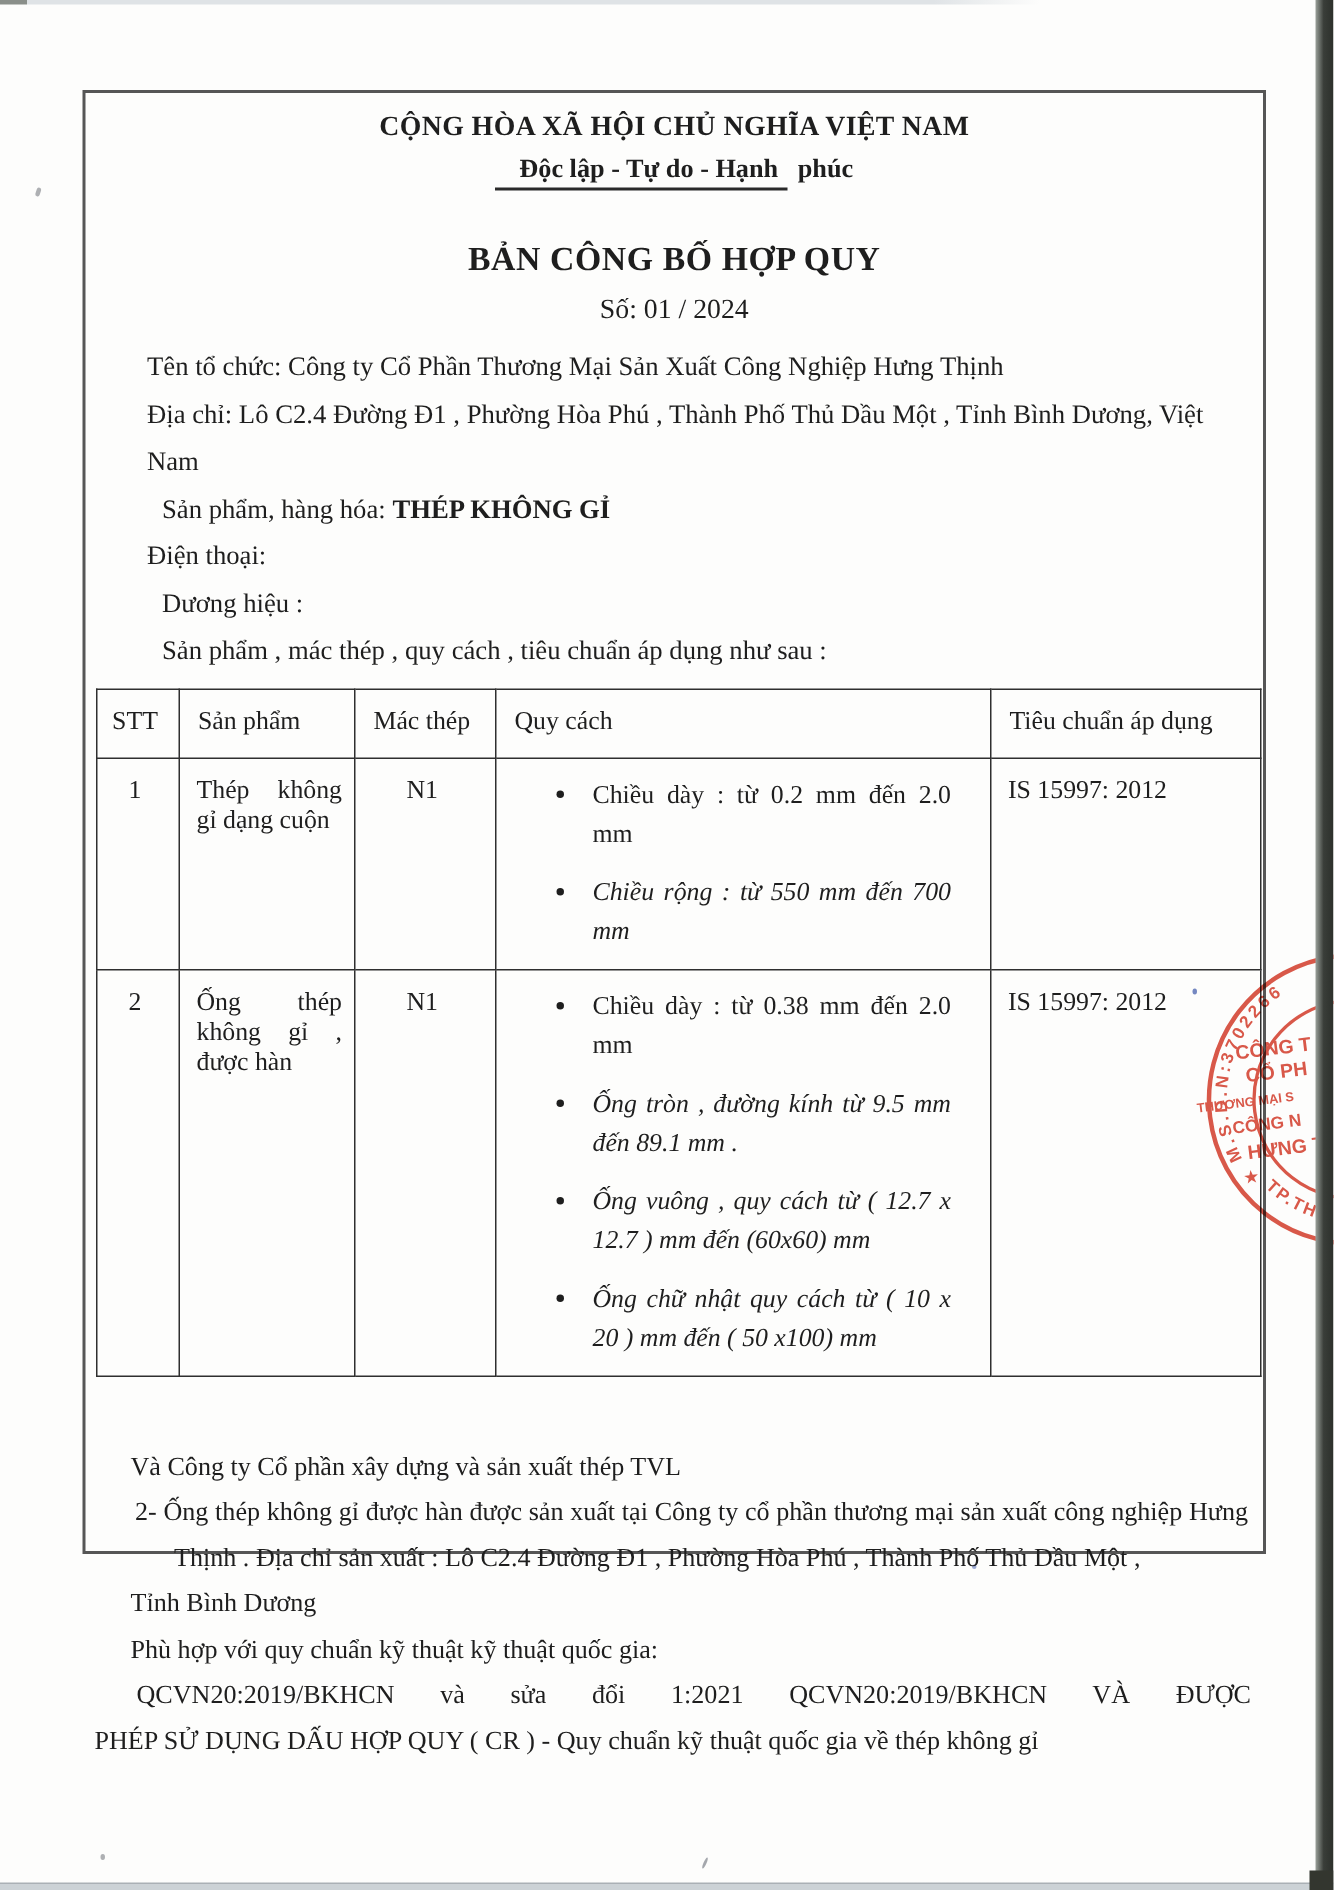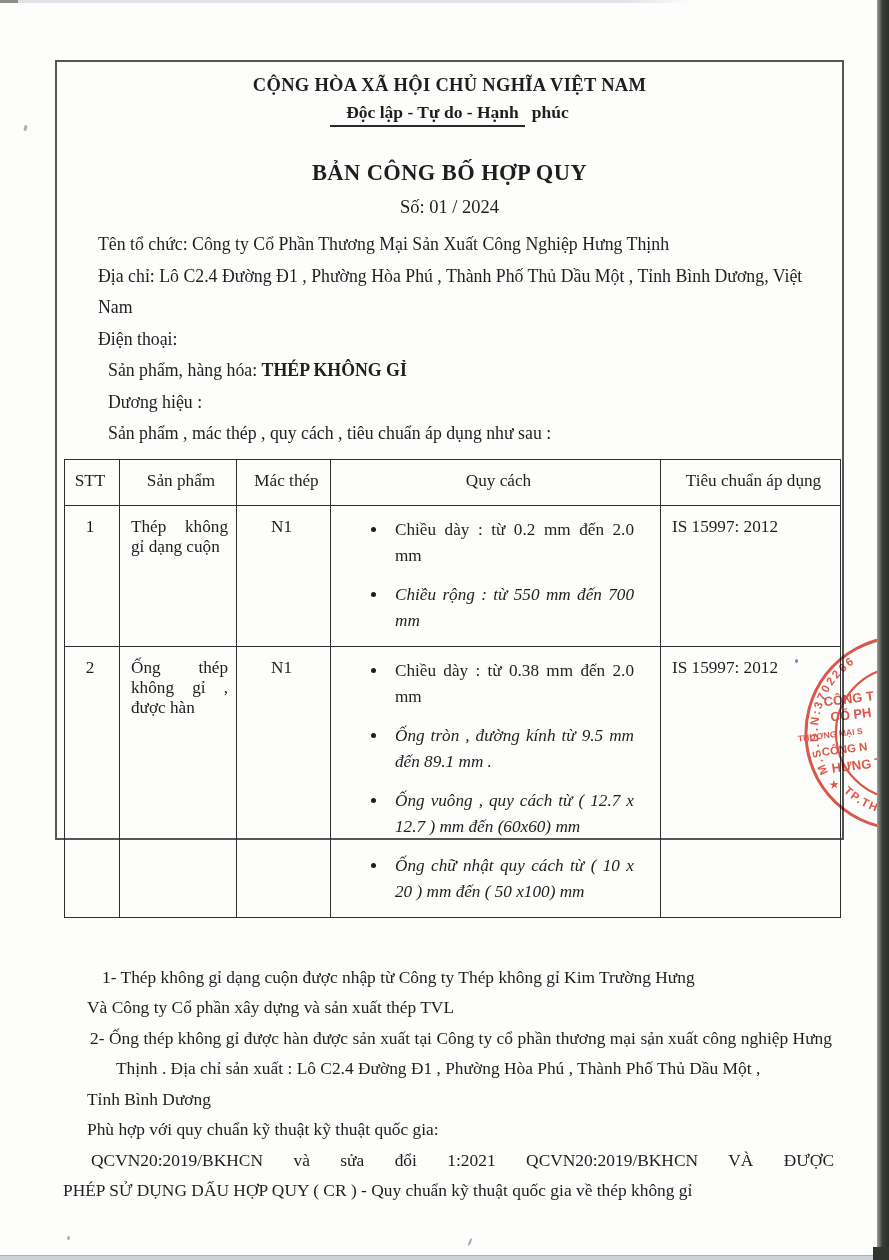--- a/index.html
+++ b/index.html
@@ -24,21 +24,21 @@
   .corner-block { position:absolute; right:0; bottom:0; width:16px; height:13px; background:#33362f; z-index:31; }
   .speck { position:absolute; background:#8b8f94; border-radius:50%; opacity:.7; }
   .speck.s1 { left:24px; top:125px; width:3px; height:6px; transform:rotate(18deg); border-radius:2px;}
   .speck.s2 { left:795px; top:659px; width:3px; height:4px; background:#3b56a8; }
   .speck.s3 { left:469px; top:1238px; width:2px; height:8px; transform:rotate(24deg); background:#7d828a;}
   .speck.s4 { left:67px; top:1236px; width:3px; height:4px; }
   .speck.s5 { left:648px; top:1043px; width:3px; height:3px; background:#4a63b0; opacity:.55;}
 
   
   .frame {
-    position:absolute; left:55px; top:60px; width:789px; height:780px;
+    position:absolute; left:55px; top:60px; width:789px; height:976px;
     border:2px solid #565656;
     background:transparent;
     padding:0 6px;
   }
 
   .vn-republic { margin-top:13px; text-align:center; font-weight:bold; font-size:18.5px; letter-spacing:.3px; }
   .vn-motto { margin-top:6px; text-align:center; font-weight:bold; font-size:17.5px; }
   .vn-motto .underlined { display:inline-block; border-bottom:2.2px solid #2a2a2a; padding:0 6px 2px 16px; }
   .vn-motto .tail { margin-left:7px; }
 
@@ -47,21 +47,21 @@
 
   .p-body { margin-left:35px; margin-right:6px; font-size:17.8px; line-height:31.5px; }
   .p-body.first { margin-top:11px; }
   .p-indent { margin-left:45px; }
   .bold { font-weight:bold; }
 
   
   table.spec { border-collapse:collapse; margin:9px 0 0 1px; width:776px; table-layout:fixed;
     font-size:17.2px; }
   table.spec th, table.spec td { border:1.8px solid #2f2f2f; vertical-align:top; }
-  table.spec th { font-weight:normal; text-align:center; padding:11px 6px 11px 12px; height:46px; }
+  table.spec th { font-weight:normal; text-align:left; padding:11px 6px 11px 12px; height:46px; }
   table.spec th.c-center, table.spec td.c-center { text-align:center; padding-left:0; padding-right:4px; }
   table.spec td { padding:11px 8px 12px 11px; }
   td.cell-product { text-align:justify; padding-right:14px; }
   td.cell-specs { padding-left:0; padding-right:8px; }
   td.cell-standard { padding-left:12px; }
   tr.row-1 td { height:93px; }
   tr.row-2 td { height:238px; }
   ul.spec-list { list-style:disc; margin:0 0 0 46px; padding-right:18px; }
   ul.spec-list li { text-align:justify; line-height:26px; padding-left:7px; }
   ul.spec-list li + li { margin-top:13px;font-style:italic; }
@@ -97,22 +97,22 @@
   <div class="vn-republic">CỘNG HÒA XÃ HỘI CHỦ NGHĨA VIỆT NAM</div>
   <div class="vn-motto">
     <span class="underlined">Độc lập - Tự do - Hạnh</span><span class="tail">phúc</span>
   </div>
 
   <div class="doc-title">BẢN CÔNG BỐ HỢP QUY</div>
   <div class="doc-number">Số: 01 / 2024</div>
 
   <p class="p-body first">Tên tổ chức: Công ty Cổ Phần Thương Mại Sản Xuất Công Nghiệp Hưng Thịnh</p>
   <p class="p-body">Địa chỉ: Lô C2.4 Đường Đ1 , Phường Hòa Phú , Thành Phố Thủ Dầu Một , Tỉnh Bình Dương, Việt Nam</p>
+  <p class="p-body p-indent"><span>Sản phẩm, hàng hóa: </span><span class="bold">THÉP KHÔNG GỈ</span></p>
   <p class="p-body">Điện thoại:</p>
-  <p class="p-body p-indent"><span>Sản phẩm, hàng hóa: </span><span class="bold">THÉP KHÔNG GỈ</span></p>
   <p class="p-body p-indent">Dương hiệu :</p>
   <p class="p-body p-indent">Sản phẩm , mác thép , quy cách , tiêu chuẩn áp dụng như sau :</p>
 
   <table class="spec">
     <colgroup>
       <col style="width:55px">
         <col style="width:117px">
         <col style="width:94px">
         <col style="width:330px">
         <col style="width:180px">
@@ -150,21 +150,20 @@
             <li>Ống vuông , quy cách từ ( 12.7 x 12.7 ) mm đến (60x60) mm</li>
             <li>Ống chữ nhật quy cách từ ( 10 x 20 ) mm đến ( 50 x100) mm</li>
           </ul>
         </td>
         <td class="cell-standard">IS 15997: 2012</td>
       </tr>
     </tbody>
   </table>
 
   <div class="notes">
-    <p class="note-n1a">1- Thép không gỉ dạng cuộn được nhập từ Công ty Thép không gỉ Kim Trường Hưng</p>
     <p class="note-n1b">Và Công ty Cổ phần xây dựng và sản xuất thép TVL</p>
     <p class="note-n2">2- Ống thép không gỉ được hàn được sản xuất tại Công ty cổ phần thương mại sản xuất công nghiệp Hưng Thịnh . Địa chỉ sản xuất : Lô C2.4 Đường Đ1 , Phường Hòa Phú , Thành Phố Thủ Dầu Một ,</p>
     <p class="note-tail">Tỉnh Bình Dương</p>
     <p class="note-intro">Phù hợp với quy chuẩn kỹ thuật kỹ thuật quốc gia:</p>
     <p class="note-qcvn1">QCVN20:2019/BKHCN và sửa đổi 1:2021 QCVN20:2019/BKHCN VÀ ĐƯỢC</p>
     <p class="note-qcvn2">PHÉP SỬ DỤNG DẤU HỢP QUY ( CR ) -  Quy chuẩn kỹ thuật quốc gia về thép không gỉ</p>
   </div>
 </div>
 
 <div class="stamp">

